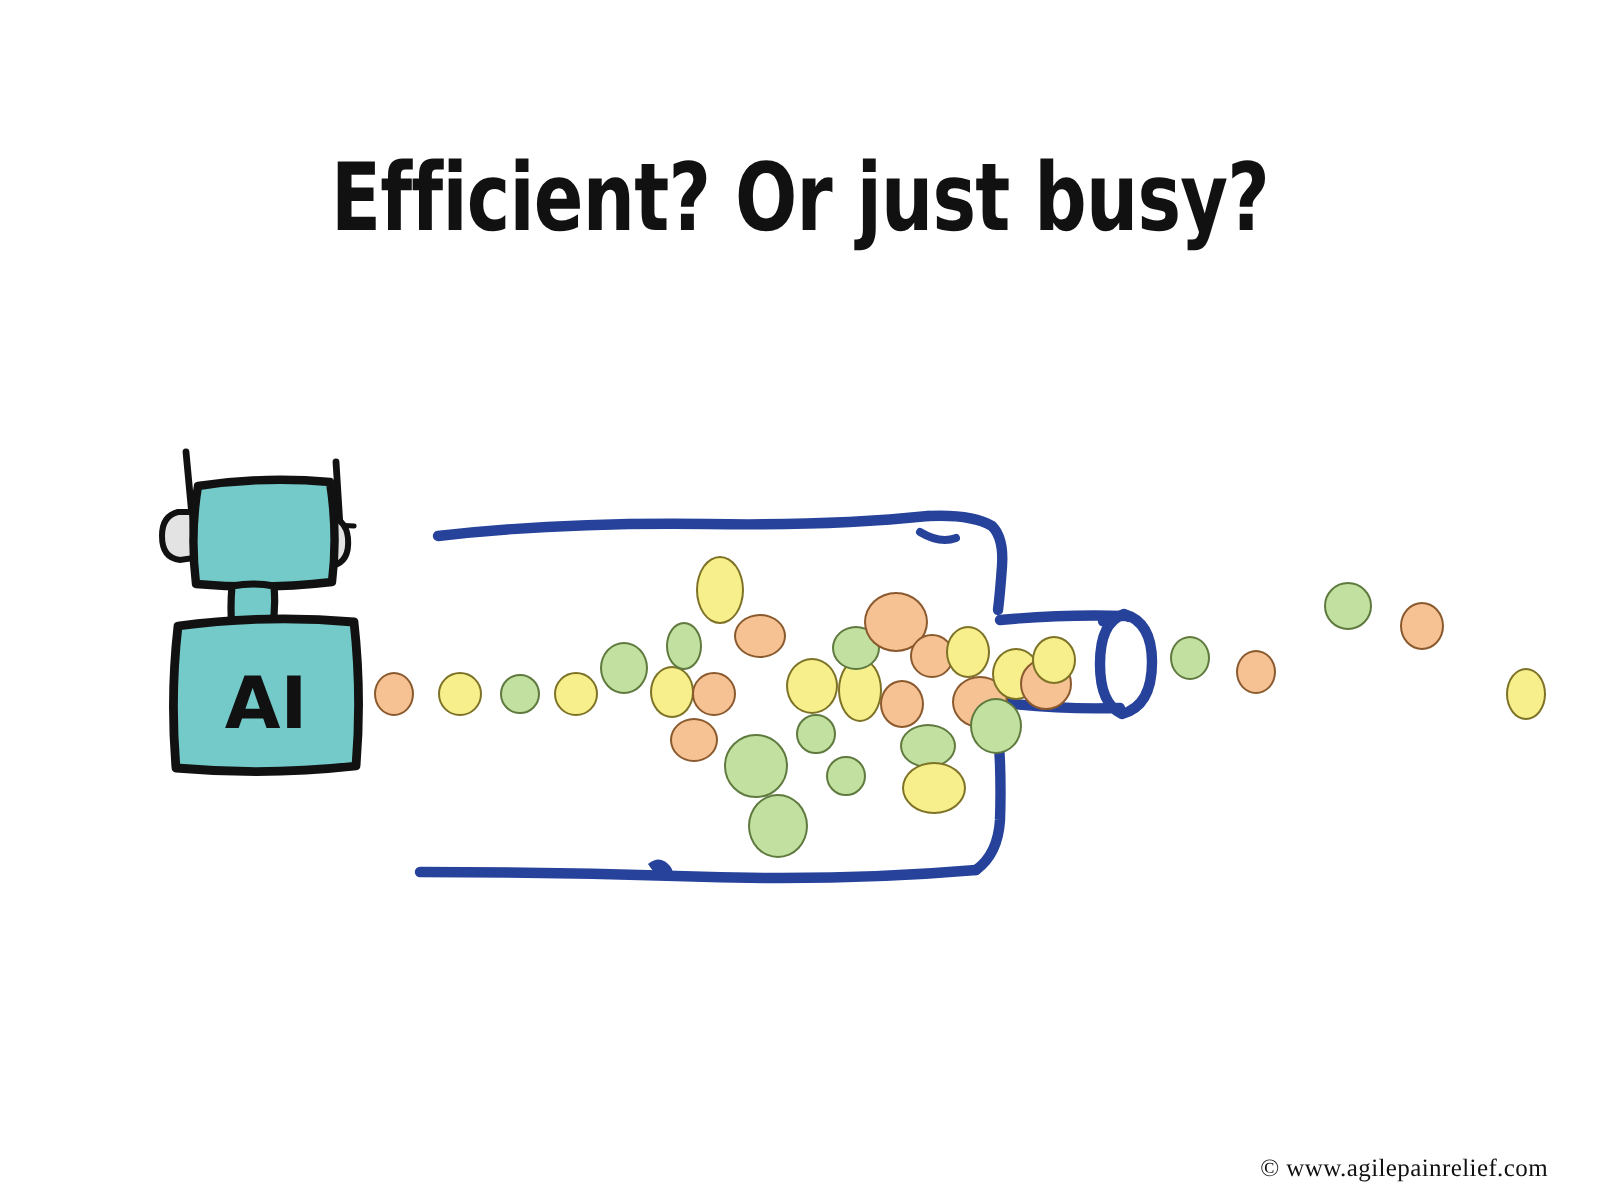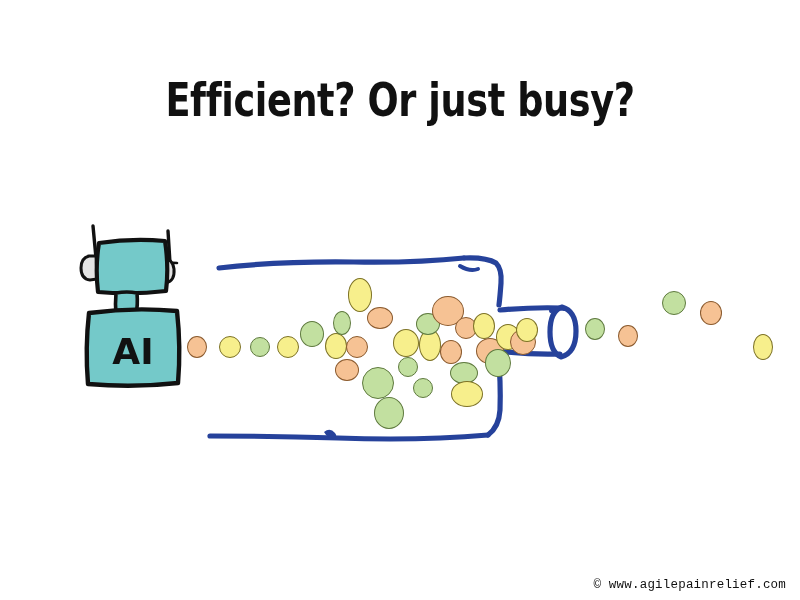--- a/index.html
+++ b/index.html
@@ -27,23 +27,23 @@
     font-weight: bold;
     font-size: 47px;
     letter-spacing: -0.5px;
     color: #111111;
     transform: scaleX(0.78);
     transform-origin: 50% 50%;
     white-space: nowrap;
   }
   #footer {
     position: absolute;
-    right: 14px;
+    right: 26px;
     bottom: 8px;
-    font-family: Liberation Mono, monospace;
+    font-family: Liberation Serif, serif;
     font-size: 12.5px;
     color: #111111;
     letter-spacing: 0.2px;
   }
   #canvas-wrap {
     position: absolute;
     left: 0;
     top: 0;
     width: 800px;
     height: 600px;

